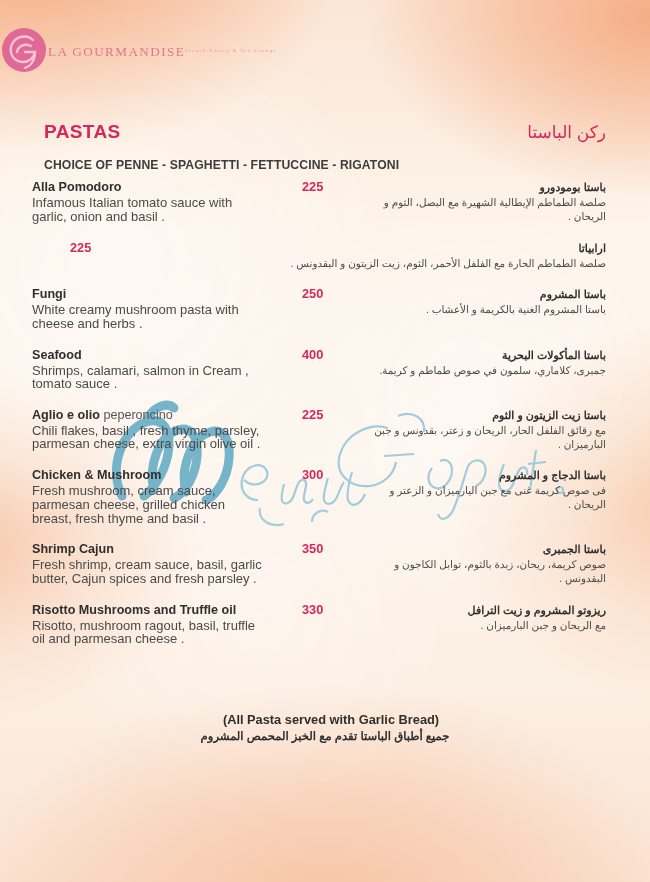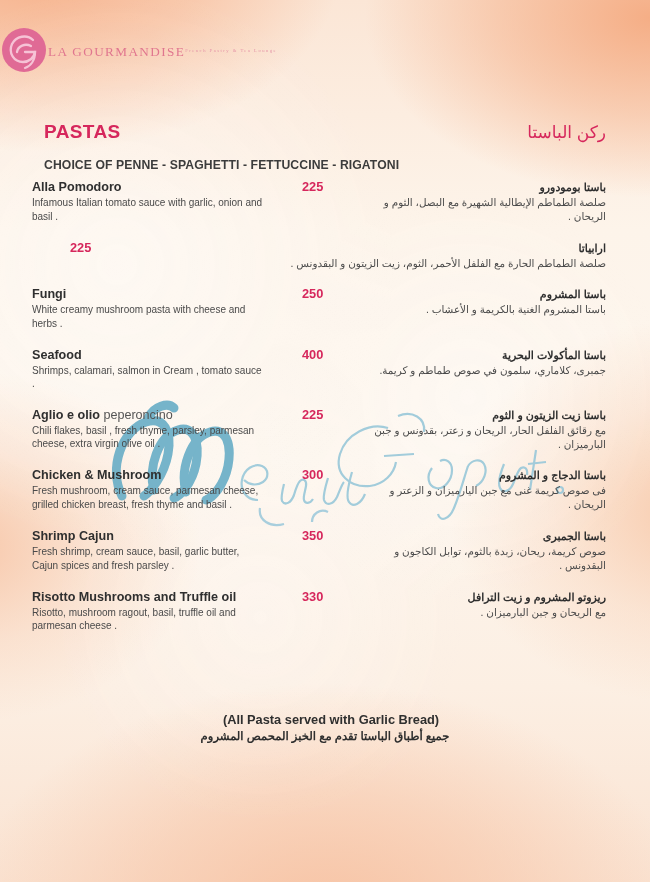--- a/index.html
+++ b/index.html
@@ -121,21 +121,21 @@
     font-weight: bold;
     color: #2f2f2f;
     line-height: 16px;
     margin-bottom: 1px;
   }
   .name-en .sub {
     font-weight: normal;
     color: #555;
   }
   .desc-en {
-    font-size: 10px;
+    font-size: 13px;
     color: #4a4a4a;
     line-height: 13.6px;
   }
   .price {
     font-size: 12.8px;
     font-weight: bold;
     color: #d6275c;
     line-height: 16px;
   }
   .name-ar {

